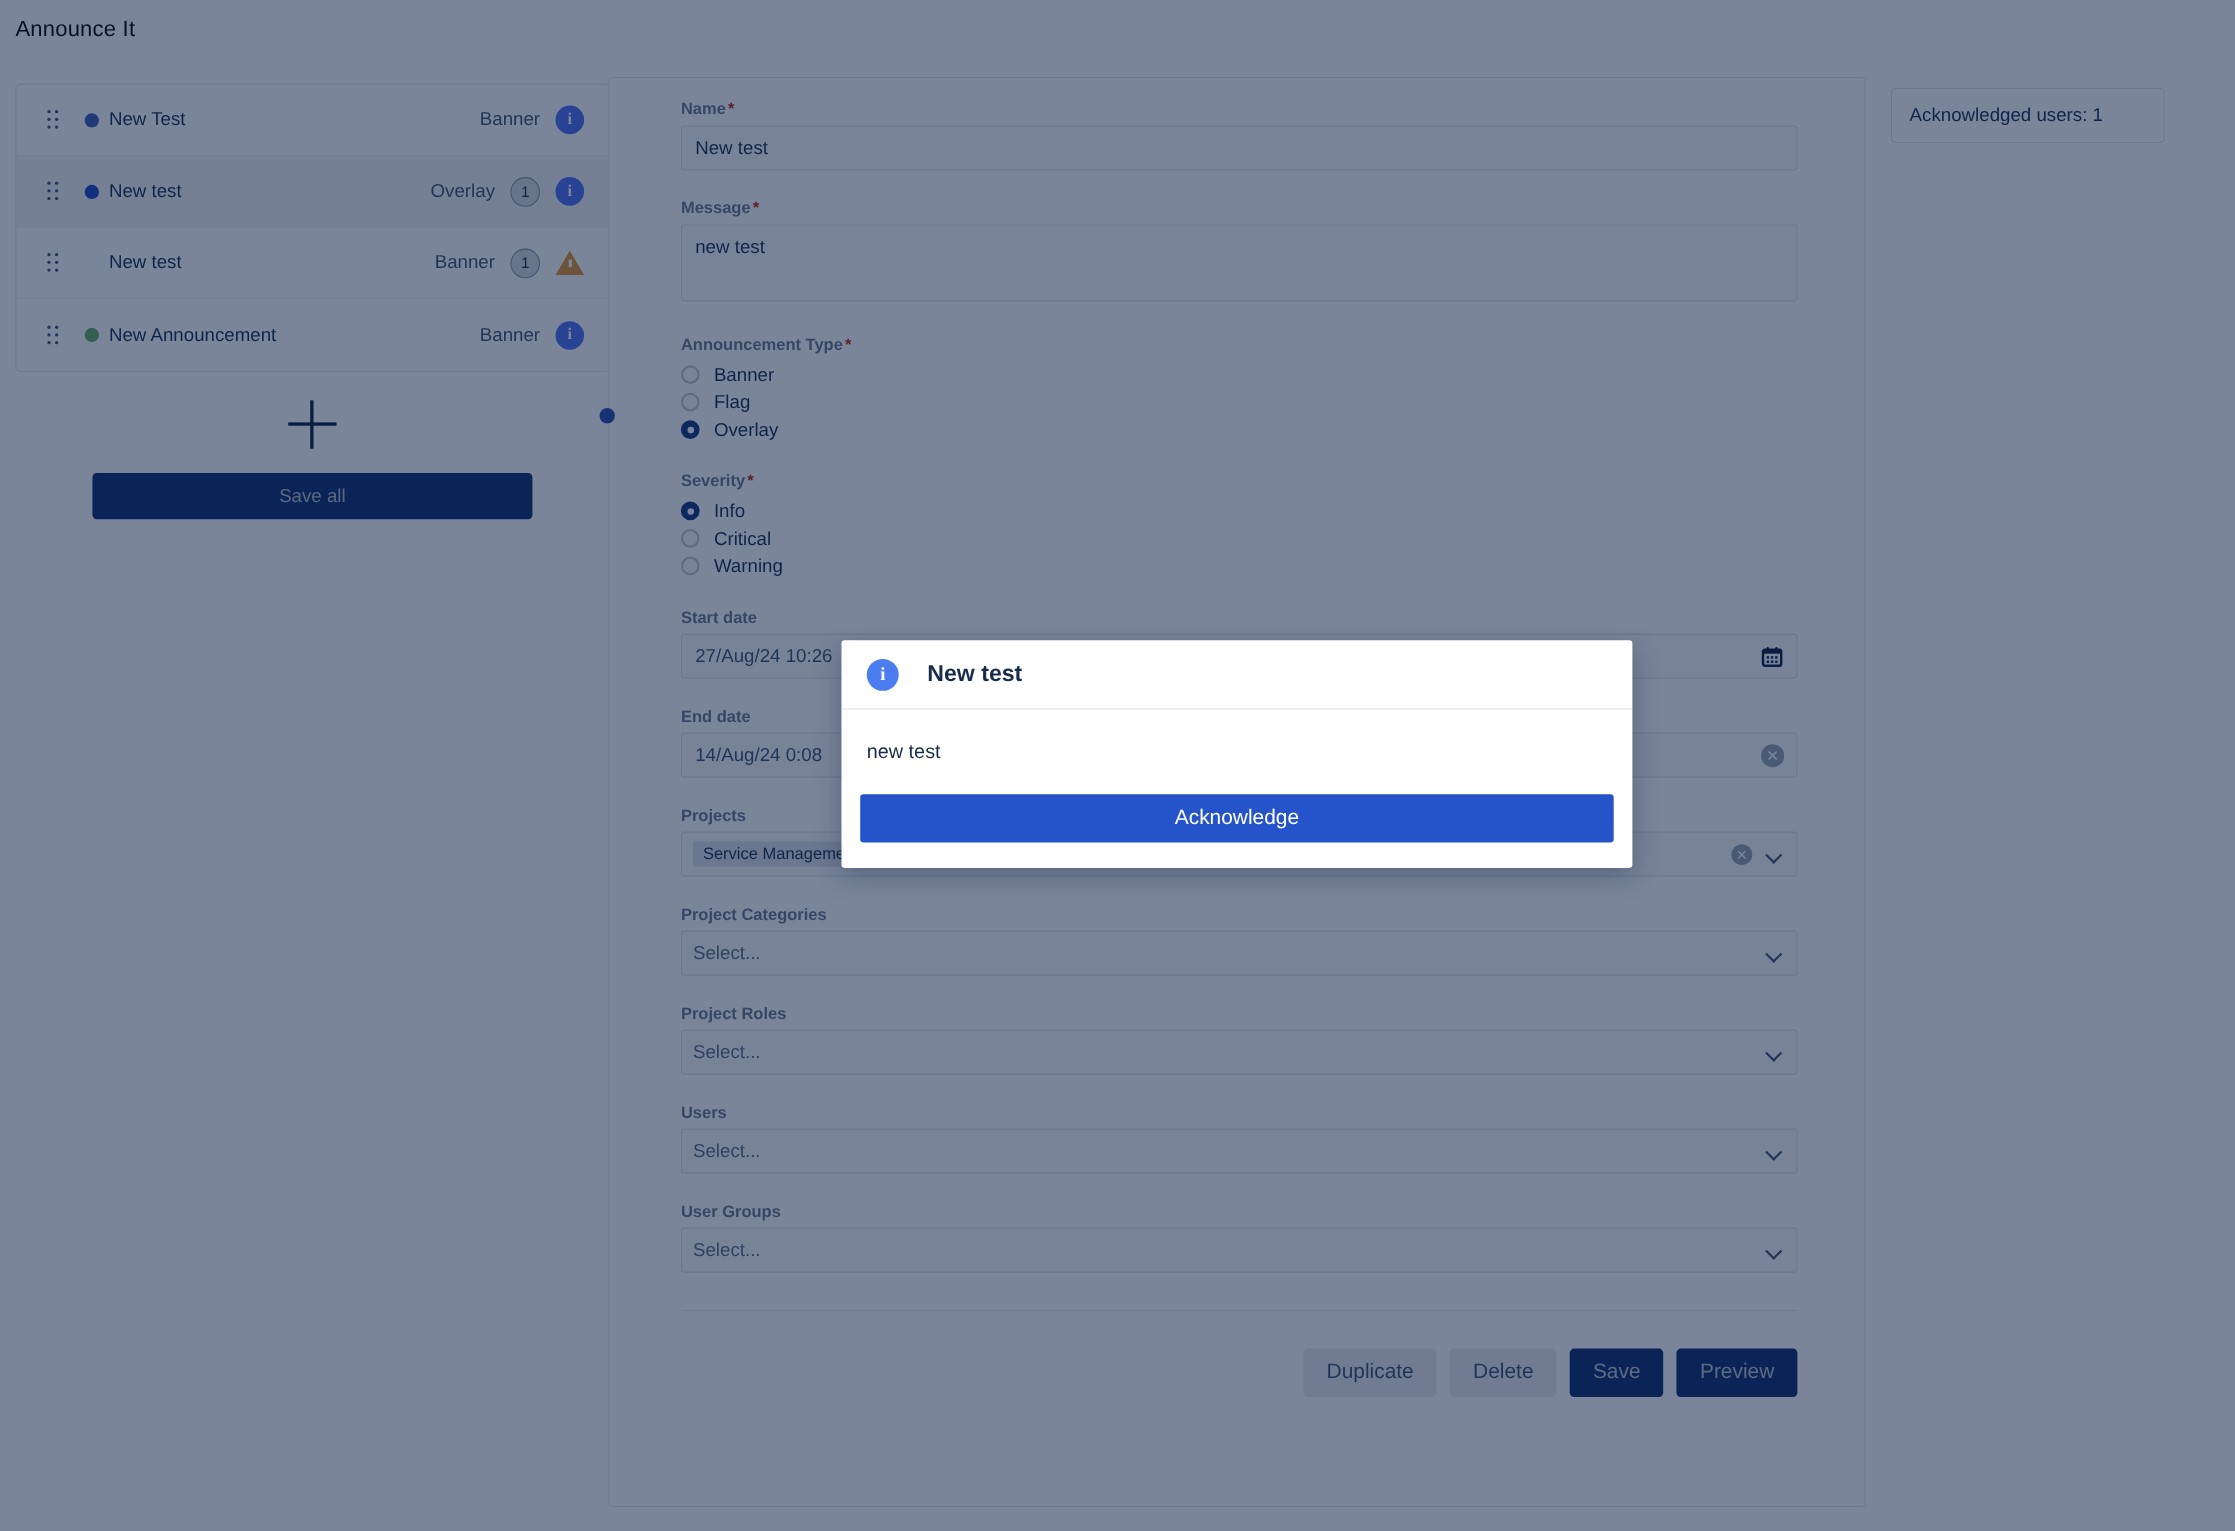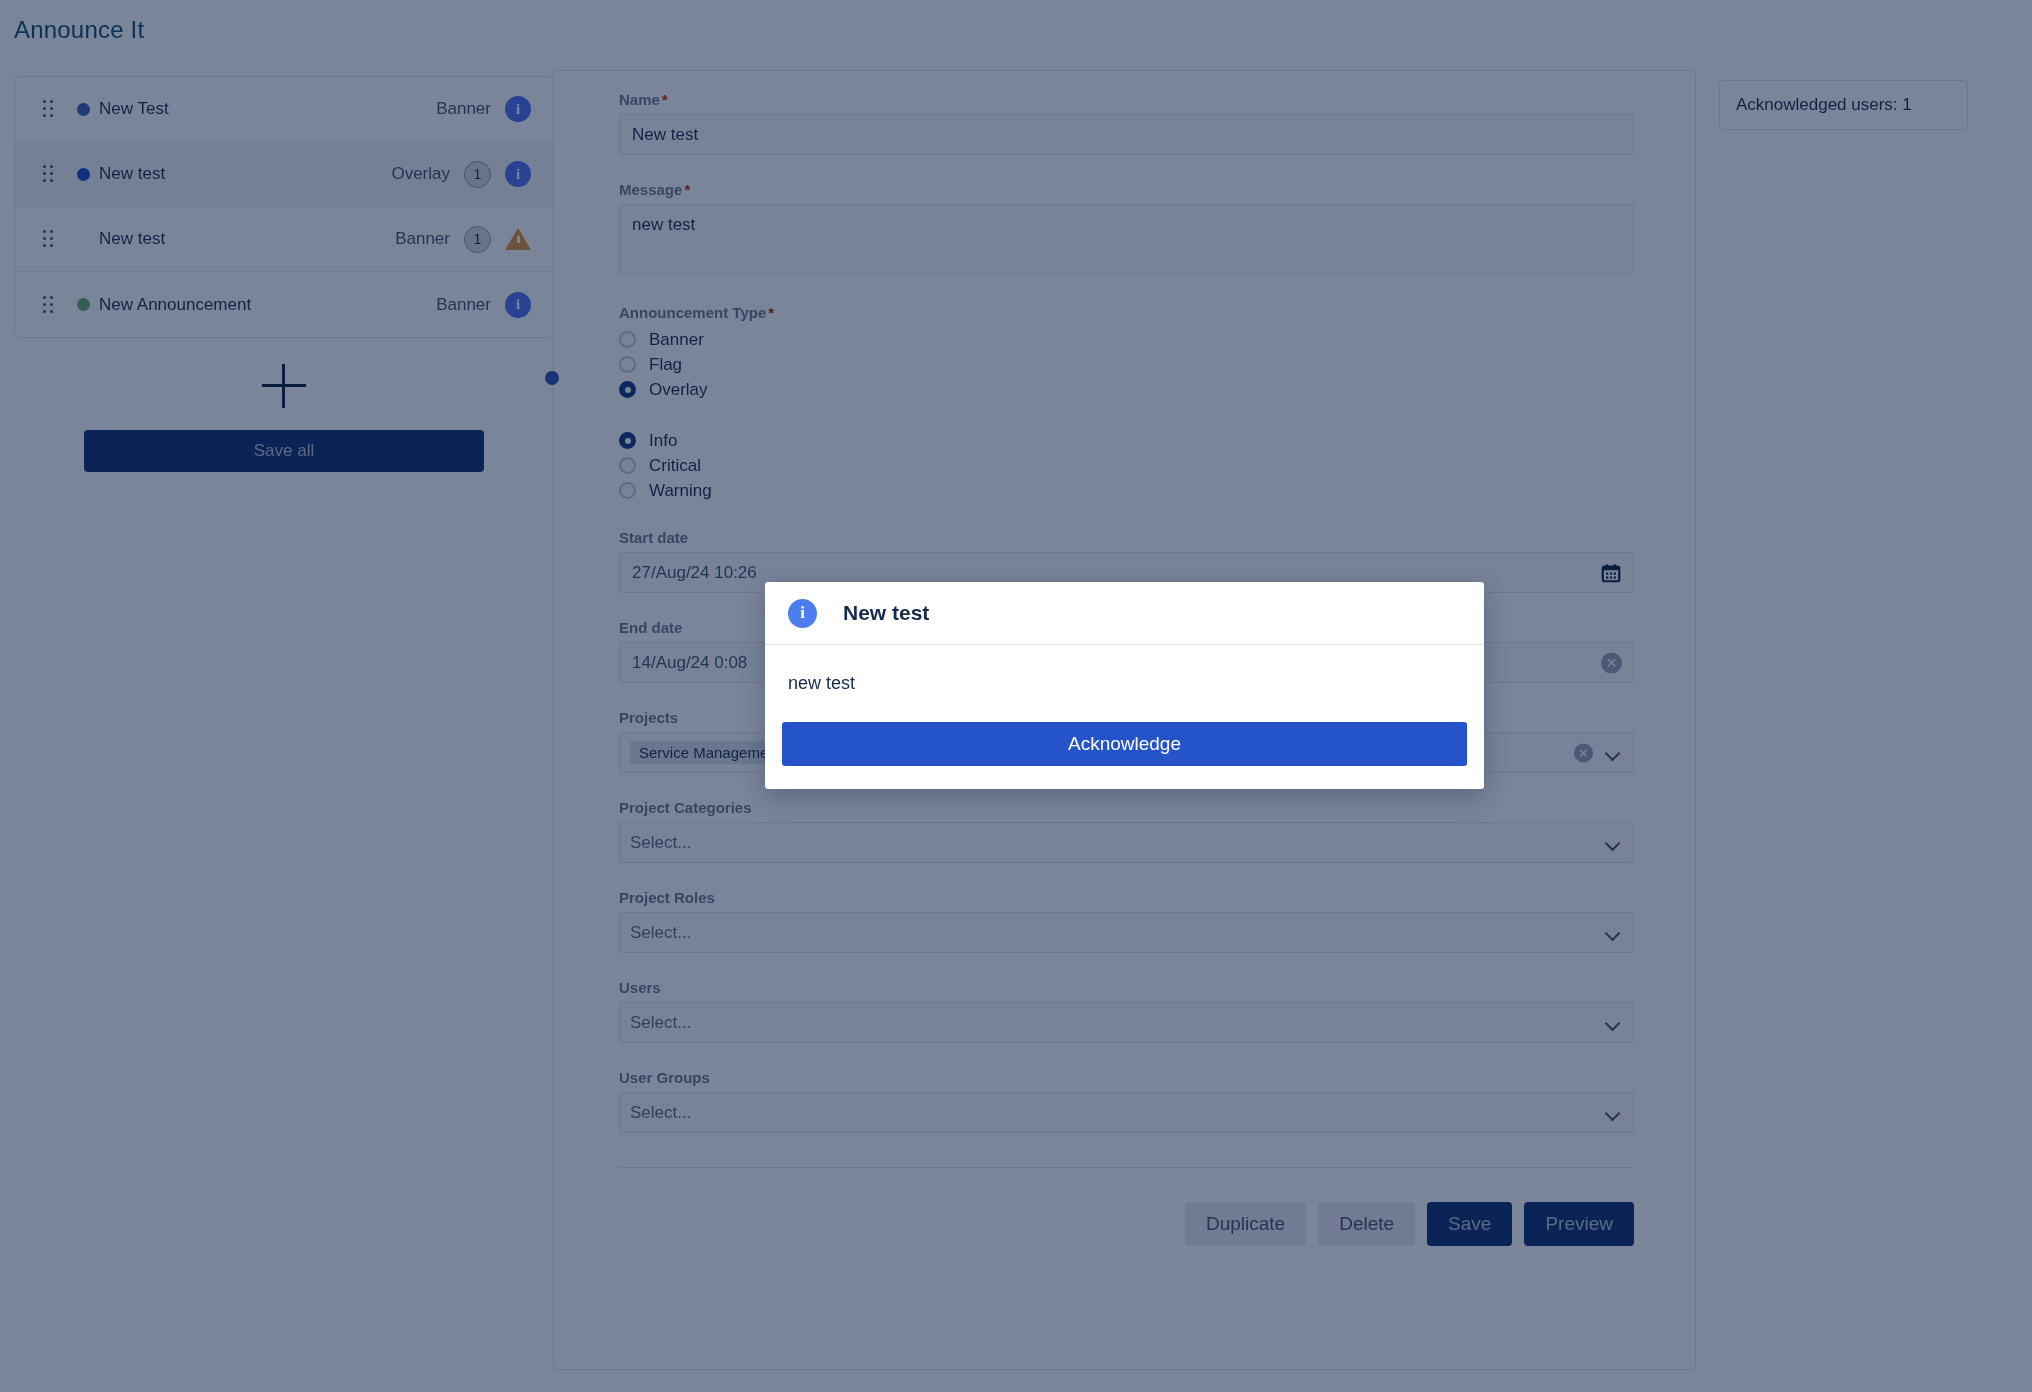--- a/index.html
+++ b/index.html
@@ -17,22 +17,22 @@
   #scrim {
     position: absolute; inset: 0;
     background: rgba(9,30,66,0.54);
     z-index: 50;
   }
 
   
   .page-title {
     position: absolute;
     left: 14px; top: 16px;
-    font-size: 24px;
-    color: #0c4a6e;
+    font-size: 20px;
+    color: #000000;
     font-weight: 400;
     letter-spacing: .2px;
   }
 
   
   .left-col {
     position: absolute;
     left: 14px; top: 76px;
     width: 540px;
   }
@@ -544,20 +544,21 @@
             <span class="radio-label">Flag</span>
           </div>
           <div class="radio-row">
             <span class="radio checked"></span>
             <span class="radio-label">Overlay</span>
           </div>
         </div>
       </div>
 
       <div class="field">
+        <label class="field-label"><span>Severity</span><span class="req">*</span></label>
         <div class="radio-group">
           <div class="radio-row">
             <span class="radio checked"></span>
             <span class="radio-label">Info</span>
           </div>
           <div class="radio-row">
             <span class="radio"></span>
             <span class="radio-label">Critical</span>
           </div>
           <div class="radio-row">

